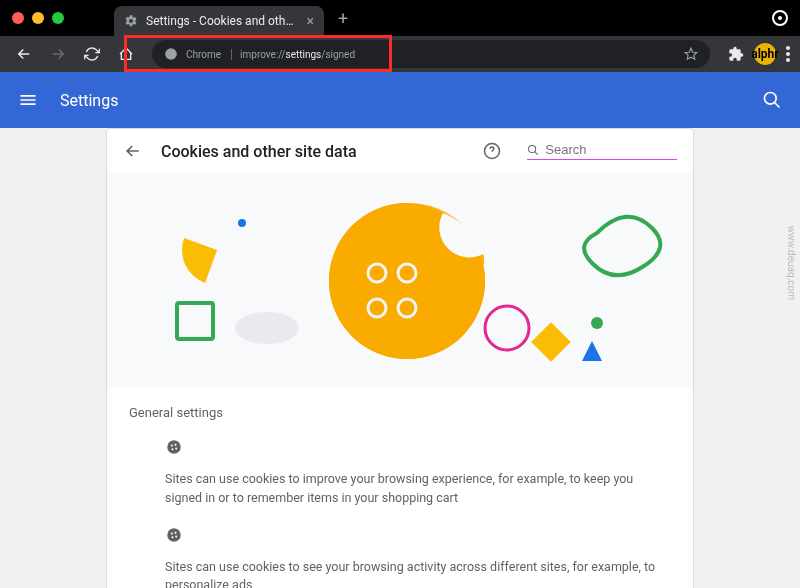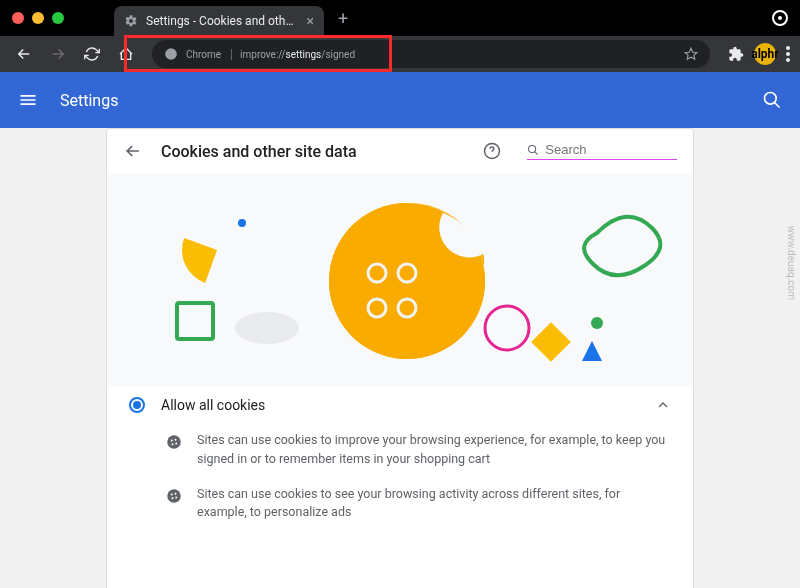--- a/index.html
+++ b/index.html
@@ -141,21 +141,21 @@
   display: flex;
   align-items: center;
   padding: 10px 22px;
   gap: 16px;
 }
 .radio { width: 16px; height: 16px; border: 2px solid #1a73e8; border-radius: 50%; display:flex;align-items:center;justify-content:center; cursor:pointer; }
 .radio.checked::after { content:""; width:8px; height:8px; background:#1a73e8; border-radius:50%; }
 .option-label { font-size: 14px; color: #202124; flex: 1; }
 .chevron { color: #5f6368; cursor: pointer; }
 
-.detail-row { display: flex; align-items: flex-start; padding: 8px 22px 8px 58px; gap: 14px; }
+.detail-row { display: flex; align-items: flex-start; padding: 8px 22px 8px 58px; gap: 14px; flex-direction: column; }
 .cookie-icon { width: 18px; height: 18px; flex-shrink: 0; margin-top: 2px; }
 .detail-text { font-size: 12.5px; color: #5f6368; line-height: 1.5; }
 
 
 .watermark {
   position: absolute;
   right: 4px;
   top: 300px;
   transform: rotate(90deg);
   transform-origin: right top;
@@ -309,30 +309,22 @@
         <rect x="430" y="155" width="28" height="28" fill="#fbbc04" transform="rotate(45 444 169)"></rect>
 
         <polygon points="475,188 495,188 485,168" fill="#1a73e8"></polygon>
 
         <path d="M490 60 q30 -30 55 -5 q20 20 -8 38 q-30 20 -52 -3 q-18 -18 5 -30z" fill="none" stroke="#34a853" stroke-width="4"></path>
 
         <circle cx="490" cy="150" r="6" fill="#34a853"></circle>
       </svg>
     </div>
 
-
-    <div class="option-row">
-      <span class="radio checked"></span>
-      <span class="option-label">Allow all cookies</span>
-      <span class="chevron">
-        <svg width="16" height="16" viewBox="0 0 24 24" fill="none" stroke="#5f6368" stroke-width="2">
-            <path d="M6 15l6-6 6 6"></path>
-          </svg>
-      </span>
-    </div>
+    <div class="section-label">General settings</div>
+
 
     <div class="detail-row">
       <span>
         <svg class="cookie-icon" viewBox="0 0 24 24" fill="#5f6368">
             <circle cx="12" cy="12" r="9"></circle>
             <circle cx="9" cy="10" r="1.3" fill="#fff"></circle>
             <circle cx="14" cy="9" r="1.3" fill="#fff"></circle>
             <circle cx="10" cy="15" r="1.3" fill="#fff"></circle>
             <circle cx="15" cy="14" r="1.3" fill="#fff"></circle>
           </svg>

